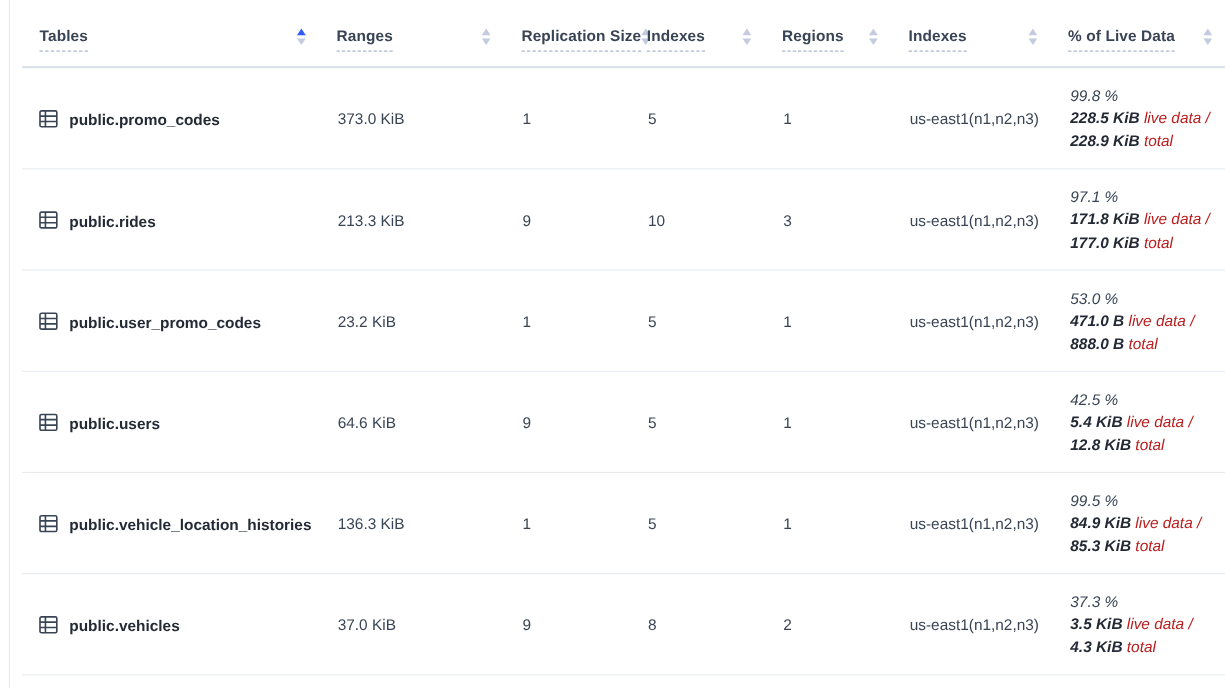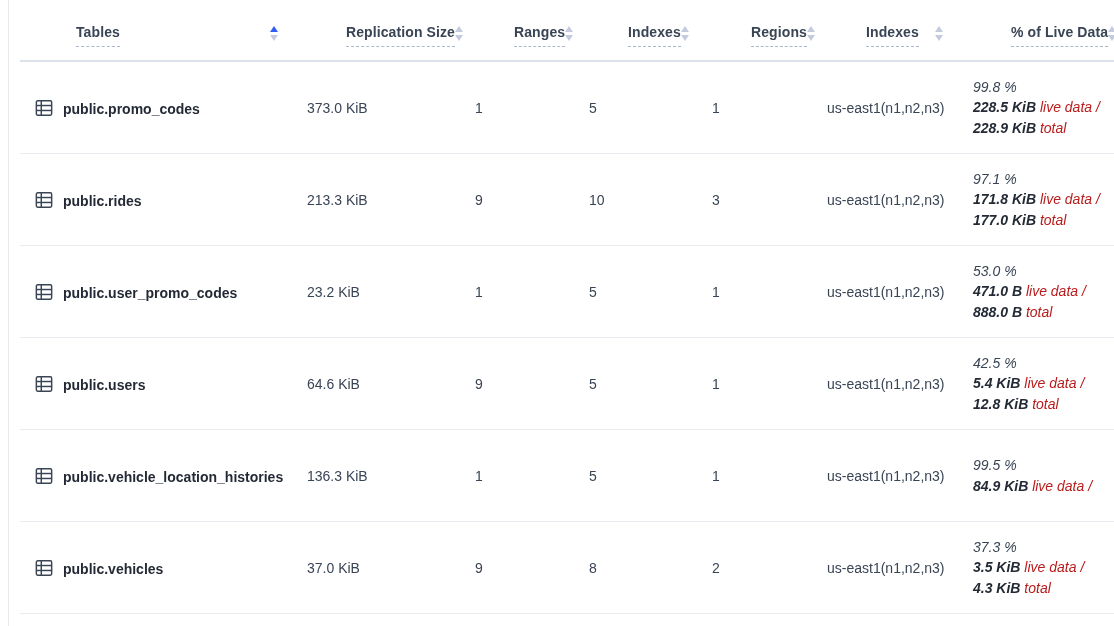--- a/index.html
+++ b/index.html
@@ -31,21 +31,20 @@
     padding: 10px 12px 0 16px;
     box-sizing: border-box;
     cursor: pointer;
   }
   .th-label {
     font-size: 14px; font-weight: 700; color: #394455;
     letter-spacing: .1px;
     padding-bottom: 6px;
     border-bottom: 1px dashed #aab8cc;
     white-space: nowrap;
-    margin-left: 40px;
   }
   .sort { display: flex; flex-direction: column; gap: 3px; margin-left: auto; padding-bottom: 4px; }
   .sort i { display: block; width: 0; height: 0; }
   .sort .up   { border-left: 4.5px solid transparent; border-right: 4.5px solid transparent; border-bottom: 6px solid #c5cbde; }
   .sort .down { border-left: 4.5px solid transparent; border-right: 4.5px solid transparent; border-top: 6px solid #c5cbde; }
   .sort.sorted-asc .up { border-bottom-color: #2f5df5; }
   .tr {
     height: 92px;
     border-bottom: 1px solid #e7ebf0;
     box-sizing: border-box;
@@ -78,28 +77,28 @@
 
   <div class="thead">
     <div class="th">
       <span class="th-label">Tables</span>
       <span class="sort sorted-asc">
           <i class="up"></i>
           <i class="down"></i>
         </span>
     </div>
     <div class="th">
+      <span class="th-label">Ranges</span>
+      <span class="sort">
+          <i class="up"></i>
+          <i class="down"></i>
+        </span>
+    </div>
+    <div class="th">
       <span class="th-label">Replication Size</span>
-      <span class="sort">
-          <i class="up"></i>
-          <i class="down"></i>
-        </span>
-    </div>
-    <div class="th">
-      <span class="th-label">Ranges</span>
       <span class="sort">
           <i class="up"></i>
           <i class="down"></i>
         </span>
     </div>
     <div class="th">
       <span class="th-label">Indexes</span>
       <span class="sort">
           <i class="up"></i>
           <i class="down"></i>
@@ -237,20 +236,21 @@
       <span class="tname">public.vehicle_location_histories</span>
     </div>
     <div class="td">136.3 KiB</div>
     <div class="td">1</div>
     <div class="td">5</div>
     <div class="td">1</div>
     <div class="td">us-east1(n1,n2,n3)</div>
     <div class="td td-live">
       <div class="pct">99.5 %</div>
       <div><span class="num">84.9 KiB</span> <span class="suffix">live data /</span></div>
+      <div><span class="num">85.3 KiB</span> <span class="suffix">total</span></div>
     </div>
   </div>
 
   <div class="tr">
     <div class="td td-name">
       <span class="ticon">
         <svg viewBox="0 0 16 16" fill="none" stroke="#394455" stroke-width="1.3">
           <rect x="1.2" y="1.6" width="13.6" height="12.8" rx="1.2"></rect>
           <line x1="5.6" y1="1.6" x2="5.6" y2="14.4"></line>
           <line x1="1.2" y1="5.8" x2="14.8" y2="5.8"></line>

